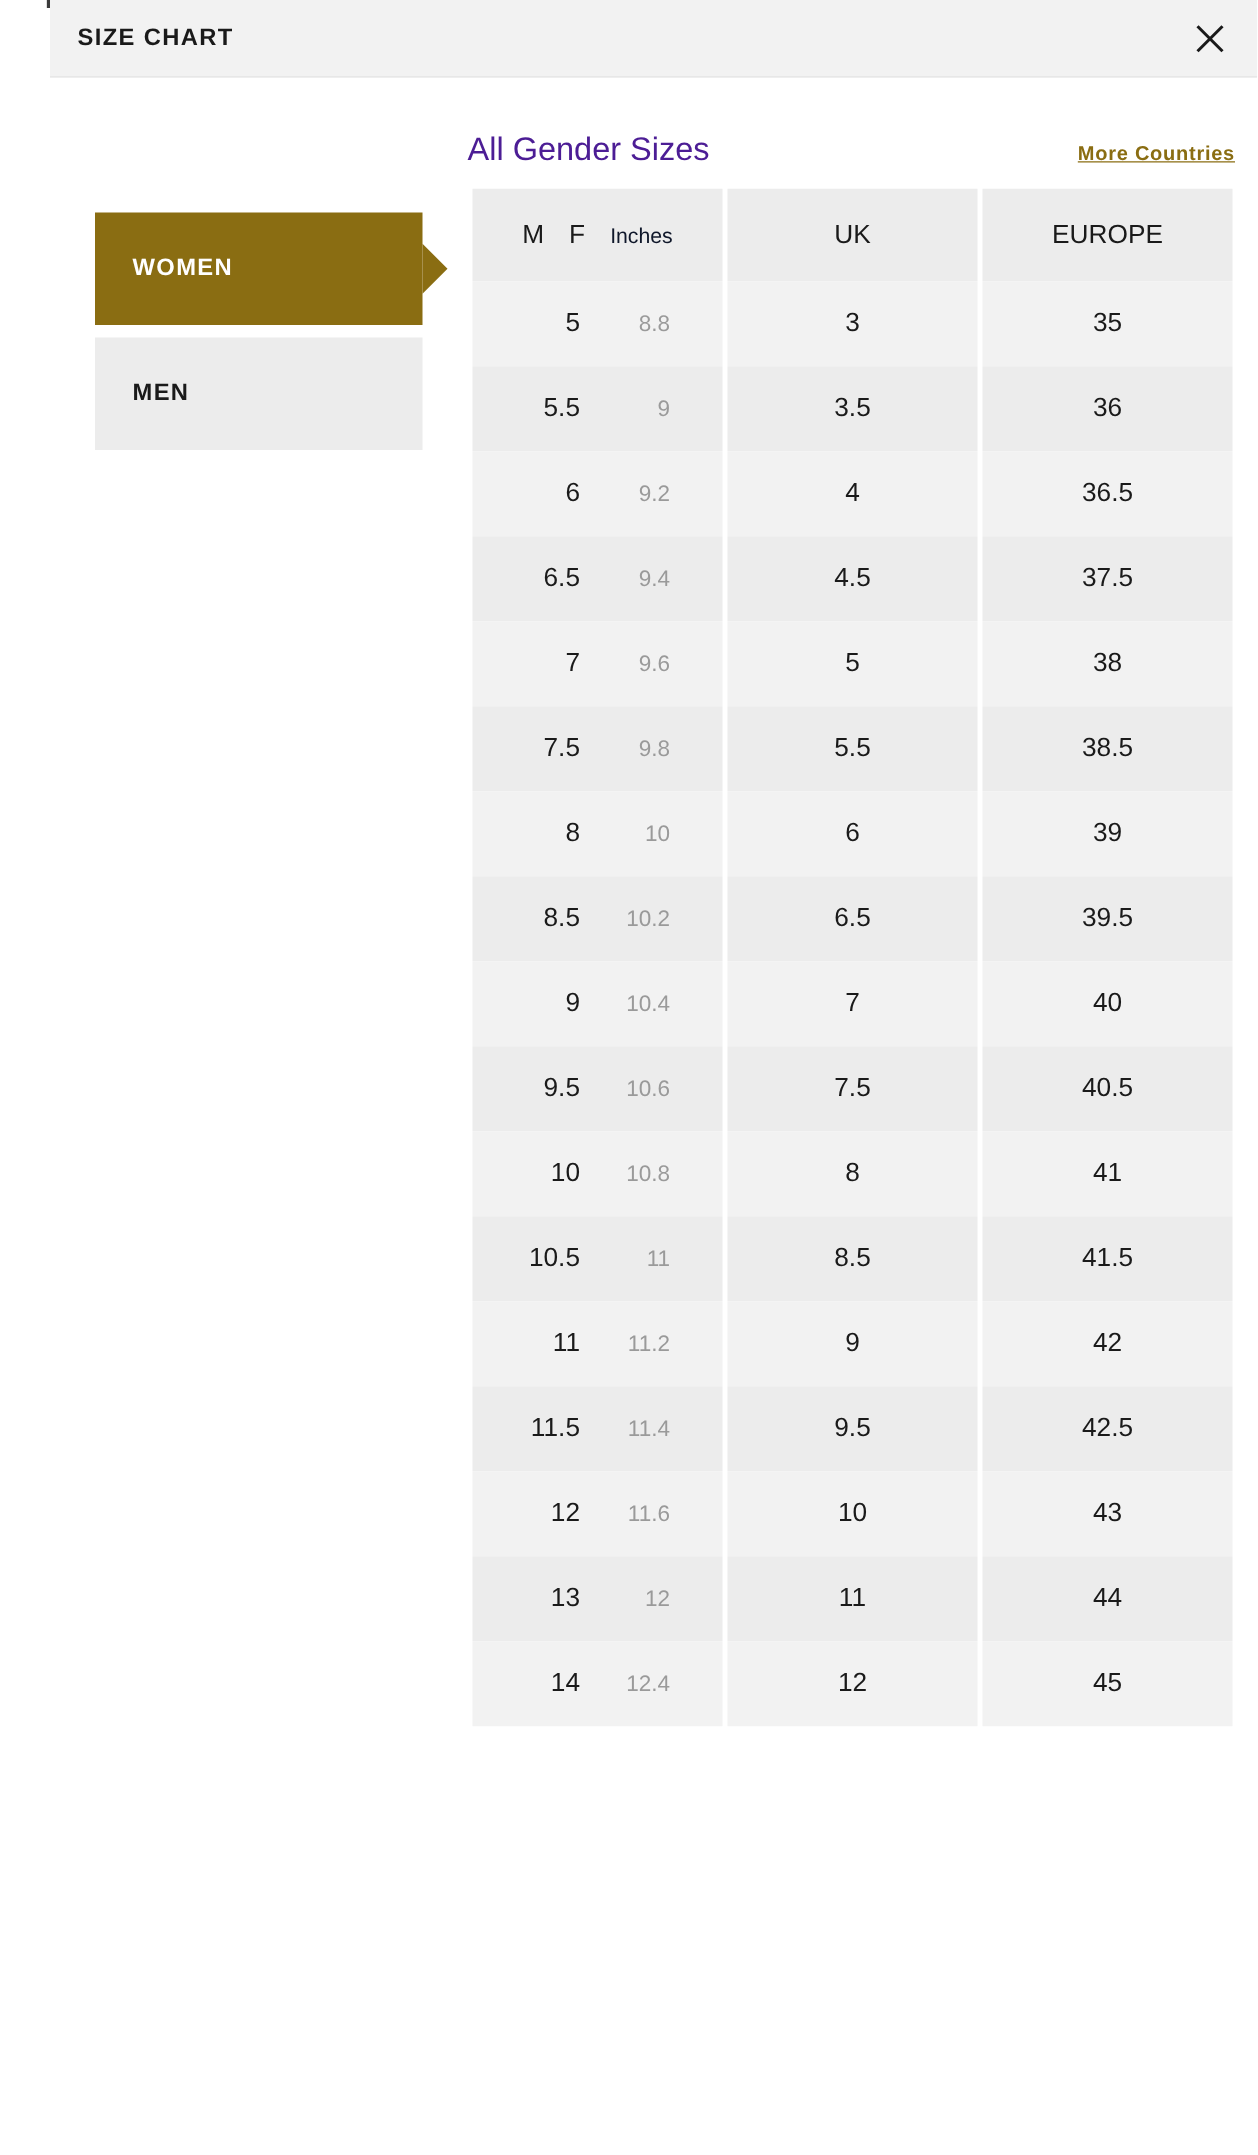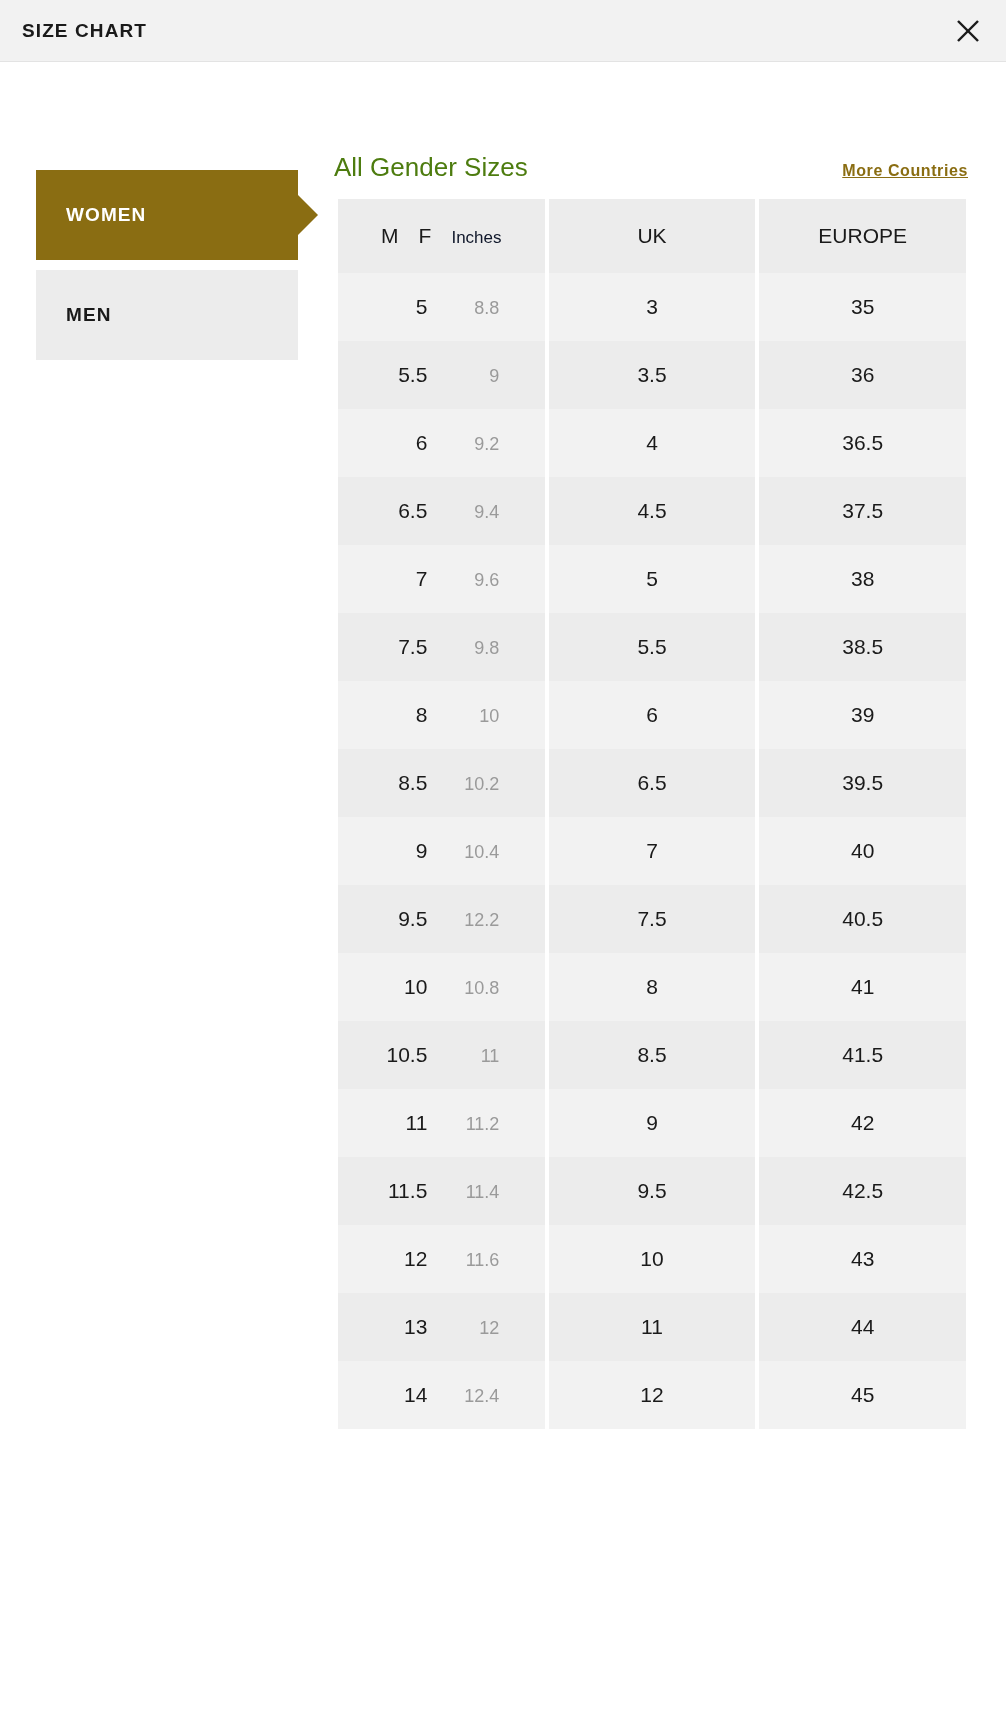--- a/index.html
+++ b/index.html
@@ -10,20 +10,21 @@
     background: #ffffff;
     font-family: "Liberation Sans", sans-serif;
     color: #1a1a1a;
   }
   .page {
     position: relative;
     width: 1006px;
     min-height: 1724px;
     background: #ffffff;
     overflow: hidden;
+    padding-left: 40px;
   }
 
   
   .bg-strip {
     position: absolute;
     top: 0; left: 0;
     width: 1006px;
     height: 14px;
     overflow: hidden;
   }
@@ -133,22 +134,21 @@
   }
   .table-head-row {
     display: flex;
     align-items: baseline;
     justify-content: space-between;
     margin-bottom: 16px;
     padding-right: 2px;
   }
   .section-title {
     font-size: 26px;
-    color: #4d7c0f;
-    margin-top: 48px;
+    color: #4c1d95;
   }
   .more-countries {
     font-size: 16px;
     font-weight: bold;
     letter-spacing: 0.6px;
     color: #8a6d12;
     text-decoration: underline;
     cursor: pointer;
   }
 
@@ -338,21 +338,21 @@
                 <span class="in">10.4</span>
               </div>
             </td>
             <td>7</td>
             <td>40</td>
           </tr>
           <tr>
             <td>
               <div class="mf-cell">
                 <span class="us">9.5</span>
-                <span class="in">12.2</span>
+                <span class="in">10.6</span>
               </div>
             </td>
             <td>7.5</td>
             <td>40.5</td>
           </tr>
           <tr>
             <td>
               <div class="mf-cell">
                 <span class="us">10</span>
                 <span class="in">10.8</span>

